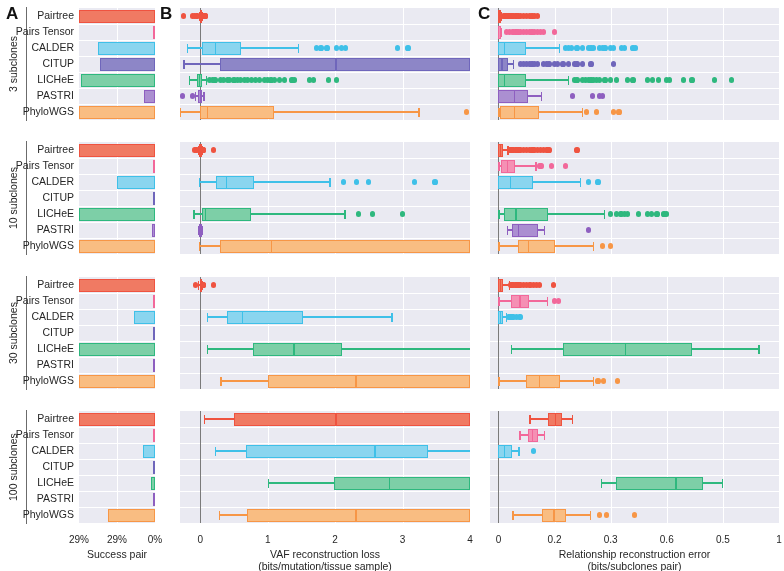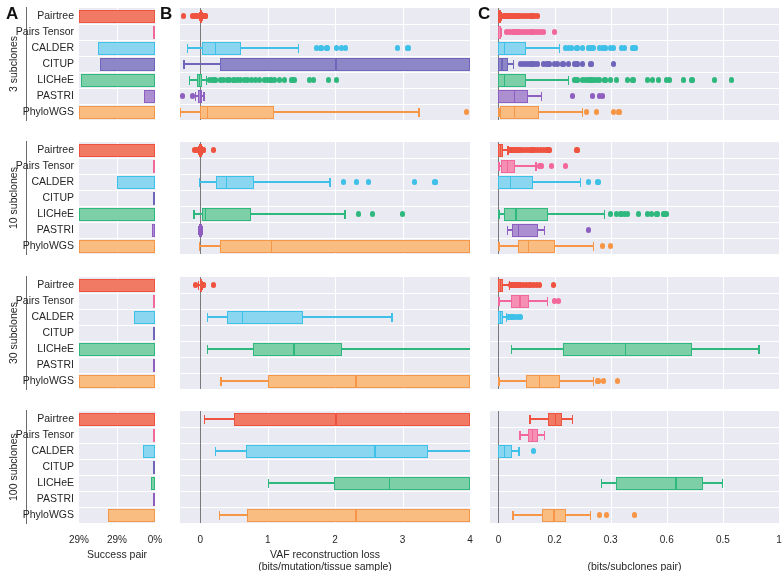--- a/index.html
+++ b/index.html
@@ -748,14 +748,15 @@
     <div class="tick" style="left: 402.558px; top: 534px;">3</div>
     <div class="tick" style="left: 470px; top: 534px;">4</div>
     <div class="axtitle" style="left: 325px; top: 548px;">VAF reconstruction loss</div>
     <div class="axtitle" style="left: 325px; top: 560px;">(bits/mutation/tissue sample)</div>
     <div class="tick" style="left: 498.417px; top: 534px;">0</div>
     <div class="tick" style="left: 554.534px; top: 534px;">0.2</div>
     <div class="tick" style="left: 610.65px; top: 534px;">0.3</div>
     <div class="tick" style="left: 666.767px; top: 534px;">0.6</div>
     <div class="tick" style="left: 722.883px; top: 534px;">0.5</div>
     <div class="tick" style="left: 779px; top: 534px;">1</div>
+    <div class="axtitle" style="left: 634.5px; top: 548px;">Relationship reconstruction error</div>
     <div class="axtitle" style="left: 634.5px; top: 560px;">(bits/subclones pair)</div>
   </div>
 
 </body></html>

